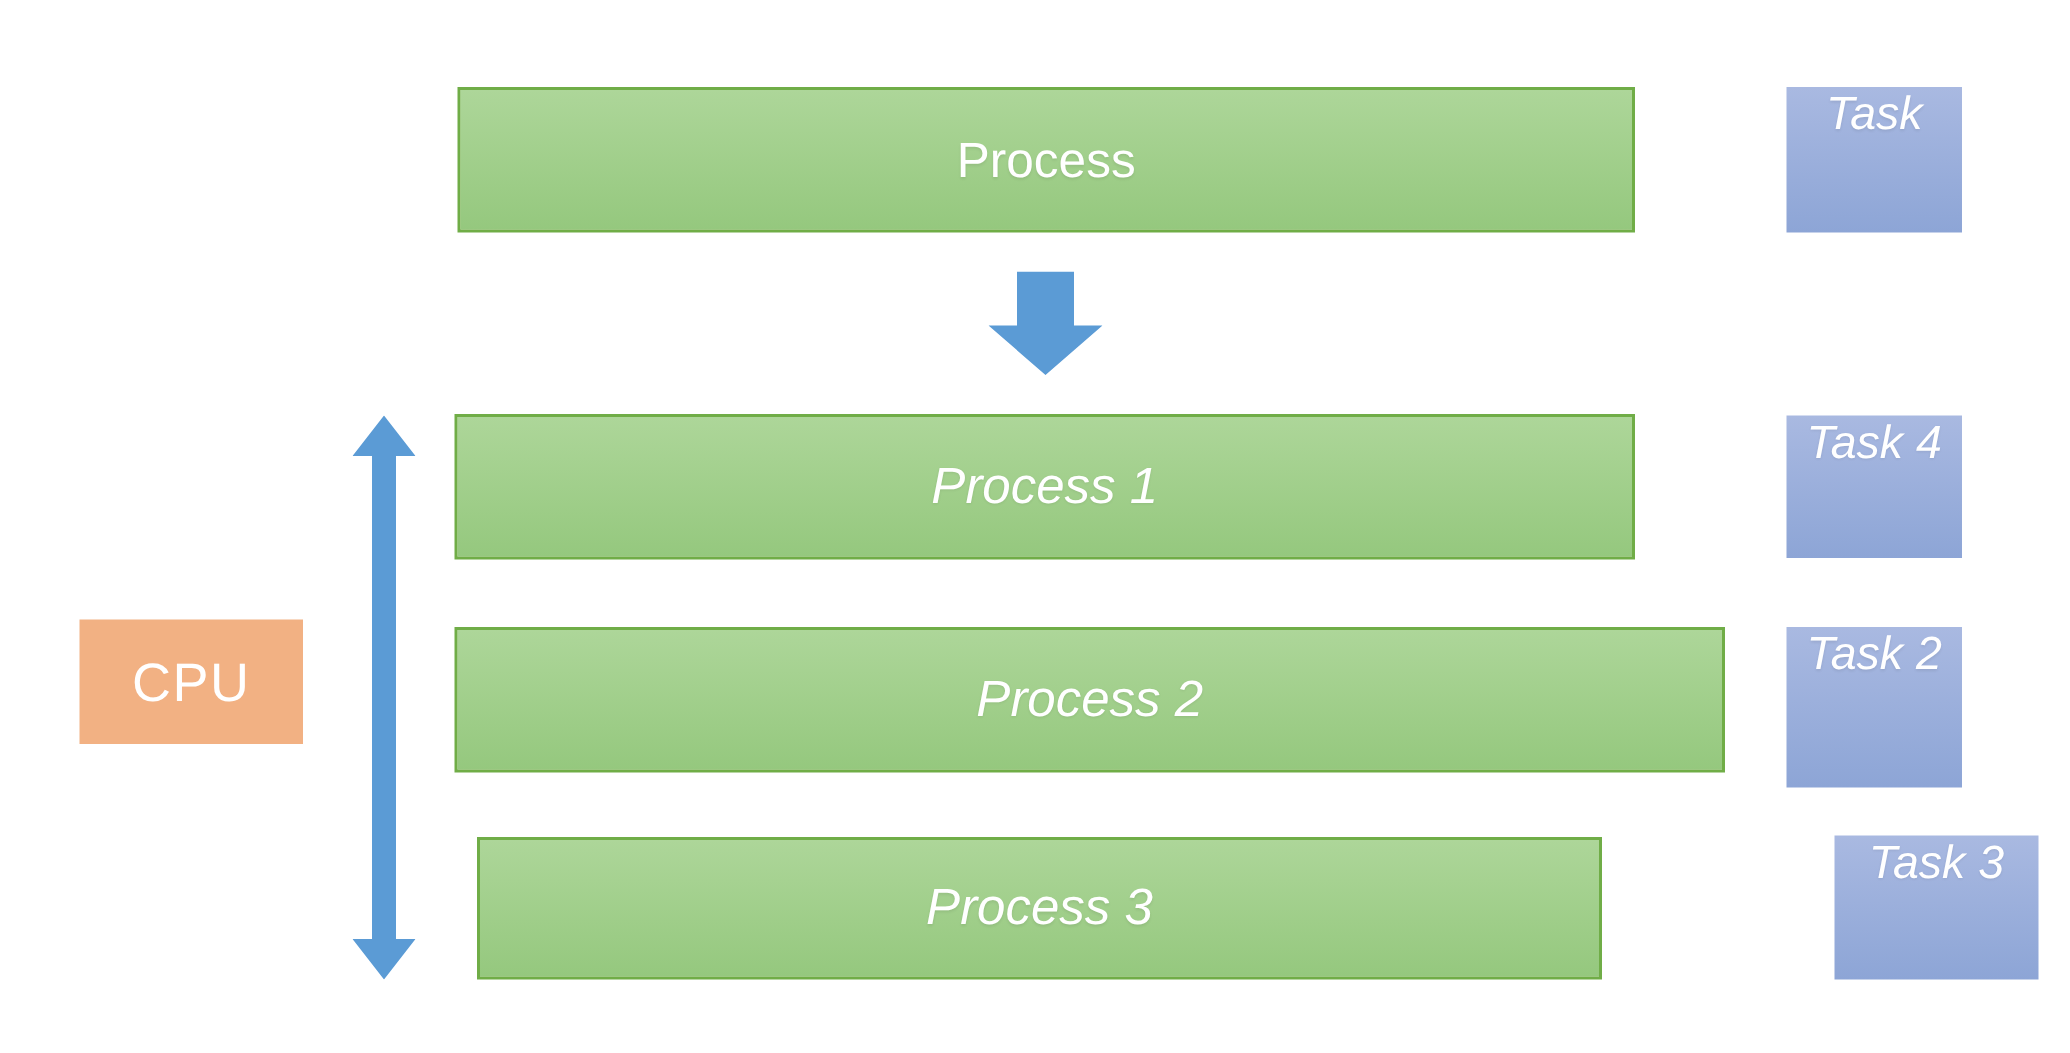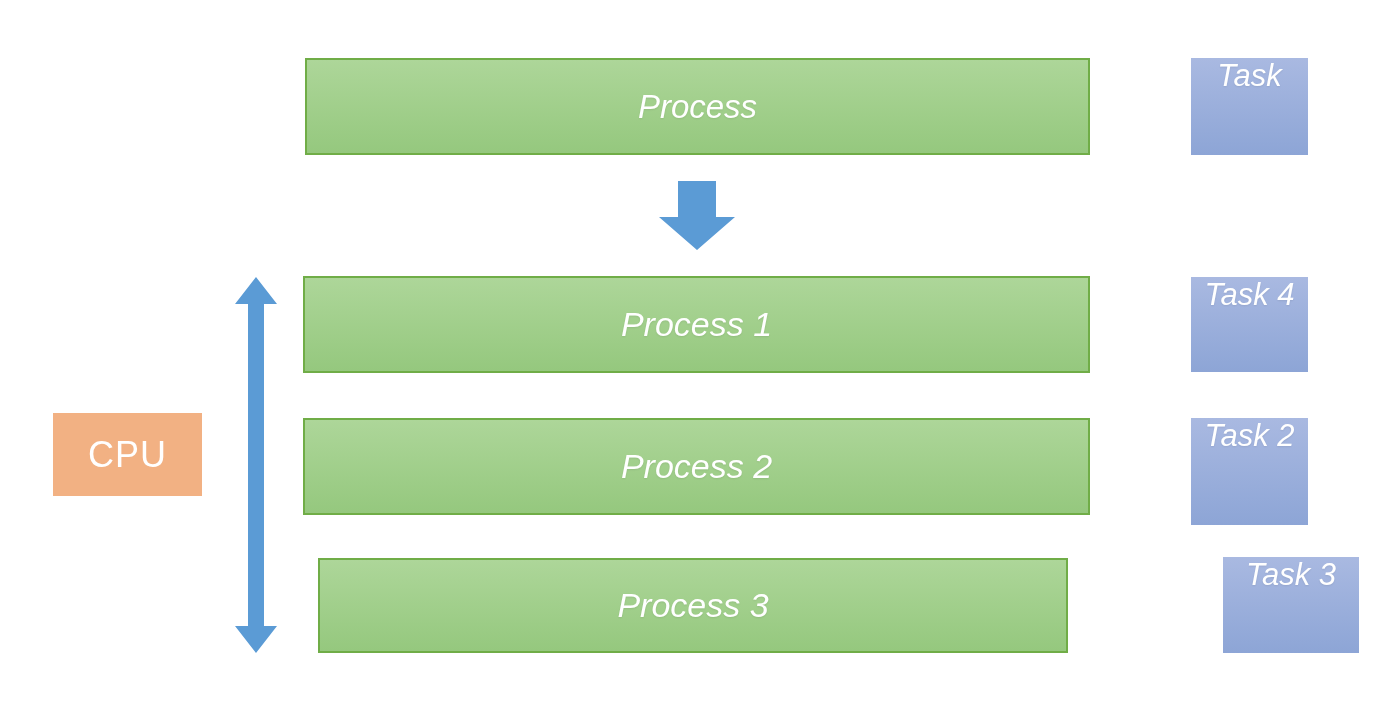--- a/index.html
+++ b/index.html
@@ -41,26 +41,26 @@
   .cpu-box{
     background:var(--cpu-fill);
     display:flex;align-items:center;justify-content:center;
     color:var(--text);
     font-size:36px;
     letter-spacing:1px;
   }
   .arrow-shape{color:var(--arrow);}
   .arrow-shape svg{display:block;width:100%;height:100%;}
   
-  #bar-top   {left:305px; top:58px;  width:785px; height:97px;font-style:italic;}
+  #bar-top   {left:305px; top:58px;  width:785px; height:97px;}
   #task-top  {left:1191px;top:58px;  width:117px; height:97px;}
   #down-arrow{left:659px; top:181px; width:76px;  height:69px;}
   #bar-1     {left:303px; top:276px; width:787px; height:97px;justify-content:center;}
   #task-1    {left:1191px;top:277px; width:117px; height:95px;}
-  #bar-2     {left:303px; top:418px; width:787px; height:97px;}
+  #bar-2     {left:303px; top:418px; width:847px; height:97px;}
   #task-2    {left:1191px;top:418px; width:117px; height:107px;}
   #bar-3     {left:318px; top:558px; width:750px; height:95px;}
   #task-3    {left:1223px;top:557px; width:136px; height:96px;}
   #cpu-box   {left:41px;  top:413px; width:149px; height:83px;margin-left:12px;}
   #cpu-arrow {left:235px; top:277px; width:42px;  height:376px;}
 </style>
 </head>
 <body>
 
 <div id="bar-top" class="abs process-bar">

